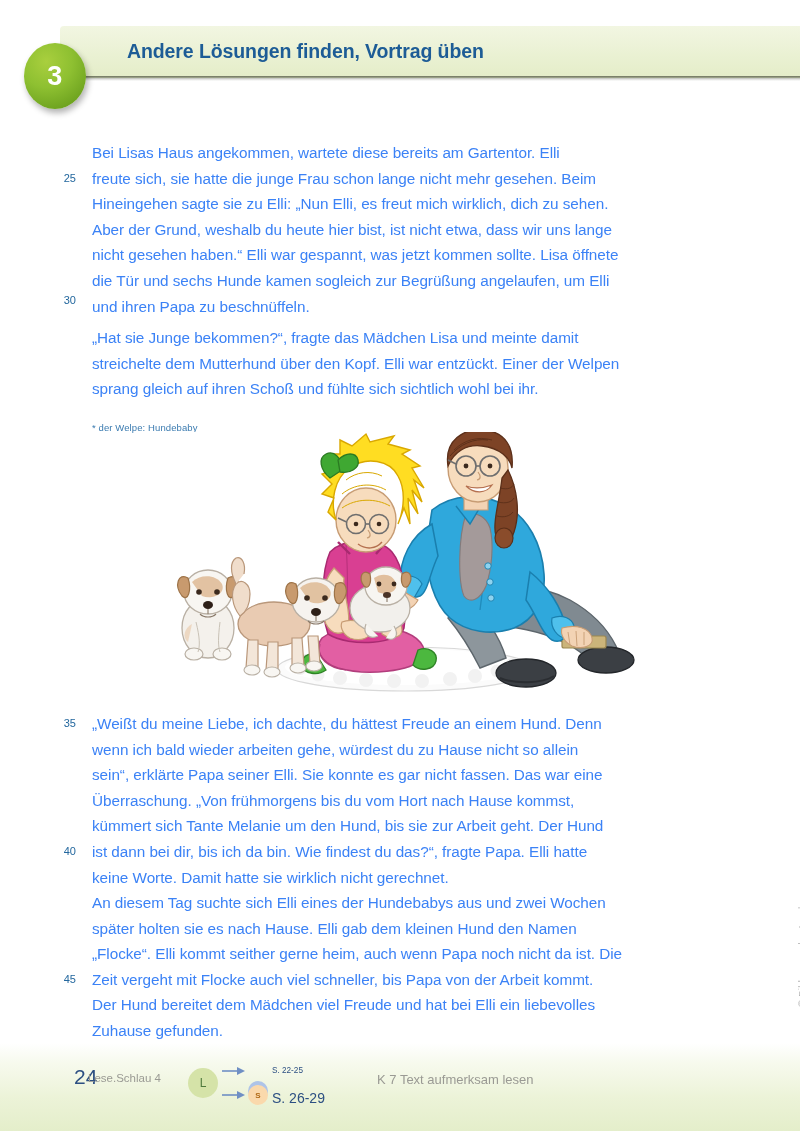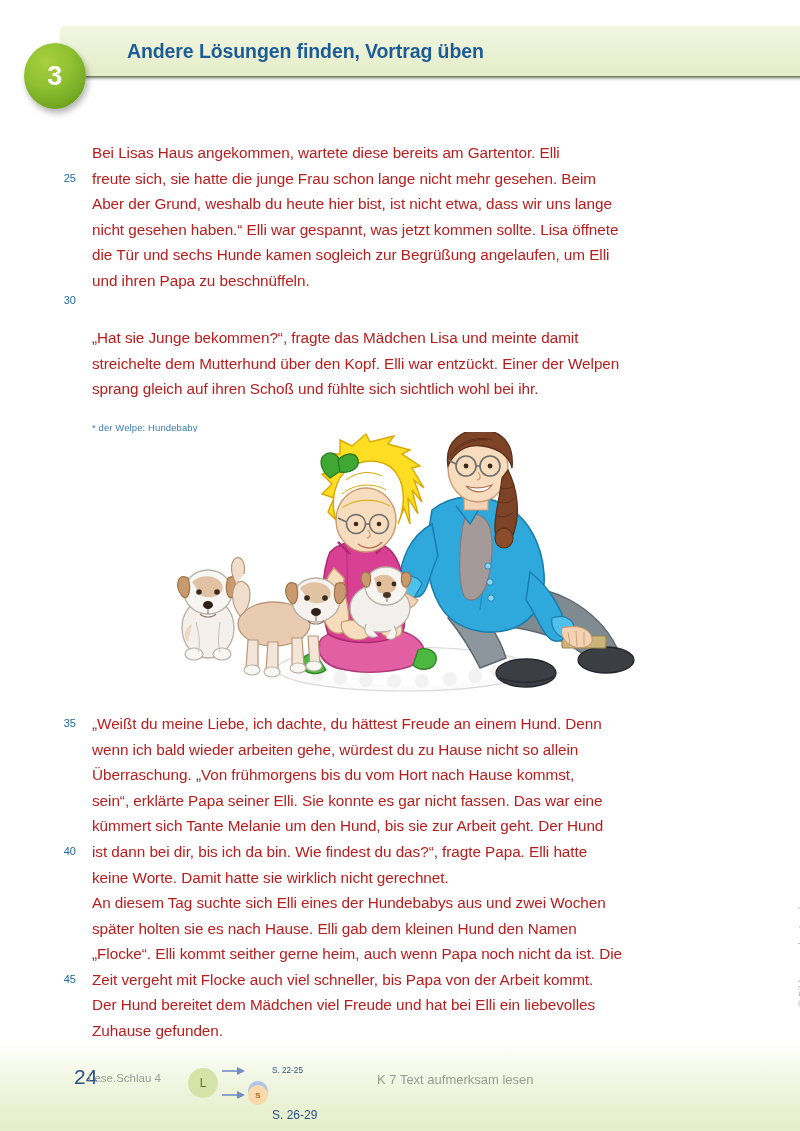--- a/index.html
+++ b/index.html
@@ -79,21 +79,21 @@
     color: #1d5c96;
     letter-spacing: -0.1px;
     white-space: nowrap;
     z-index: 2;
   }
 
   .para {
     position: absolute;
     left: 92px;
     width: 635px;
-    color: #b91c1c;
+    color: #3b82f6;
     font-size: 15.3px;
     line-height: 25.6px;
     letter-spacing: -0.05px;
   }
 
   .para-line { white-space: nowrap; display: block; }
 
   .linenum {
     position: absolute;
     left: 50px;
@@ -236,24 +236,23 @@
     top: 7px;
     font-size: 8.2px;
     color: #2c4f82;
     white-space: nowrap;
   }
 
   .ref-s {
     position: absolute;
     left: 84px;
     top: 31px;
-    font-size: 12px;
+    font-size: 14px;
     color: #2c4f82;
     white-space: nowrap;
-    margin-top: 18px;
   }
 
   .arrow-top, .arrow-bot {
     position: absolute;
     left: 34px;
     width: 24px;
     height: 10px;
   }
   .arrow-top { top: 7px; }
   .arrow-bot { top: 31px; }
@@ -285,20 +284,21 @@
     <div class="linenum" style="top:166px">25</div>
     <div class="linenum" style="top:288px">30</div>
     <div class="linenum" style="top:711px">35</div>
     <div class="linenum" style="top:839px">40</div>
     <div class="linenum" style="top:967px">45</div>
   </div>
 
   <div class="para" style="top:140px">
     <span class="para-line">Bei Lisas Haus angekommen, wartete diese bereits am Gartentor. Elli</span>
     <span class="para-line">freute sich, sie hatte die junge Frau schon lange nicht mehr gesehen. Beim</span>
+    <span class="para-line">Hineingehen sagte sie zu Elli: „Nun Elli, es freut mich wirklich, dich zu sehen.</span>
     <span class="para-line">Aber der Grund, weshalb du heute hier bist, ist nicht etwa, dass wir uns lange</span>
     <span class="para-line">nicht gesehen haben.“ Elli war gespannt, was jetzt kommen sollte. Lisa öffnete</span>
     <span class="para-line">die Tür und sechs Hunde kamen sogleich zur Begrüßung angelaufen, um Elli</span>
     <span class="para-line">und ihren Papa zu beschnüffeln.</span>
   </div>
 
   <div class="para" style="top:325px">
     <span class="para-line">„Hat sie Junge bekommen?“, fragte das Mädchen Lisa und meinte damit</span>
     <span class="para-line">streichelte dem Mutterhund über den Kopf. Elli war entzückt. Einer der Welpen</span>
     <span class="para-line">sprang gleich auf ihren Schoß und fühlte sich sichtlich wohl bei ihr.</span>
@@ -482,22 +482,22 @@
       <ellipse cx="82" cy="238" rx="8" ry="5" fill="#f8f6f2" stroke="#b9b0a4" stroke-width="1.1"></ellipse>
       <ellipse cx="102" cy="240" rx="8" ry="5" fill="#f8f6f2" stroke="#b9b0a4" stroke-width="1.1"></ellipse>
       <ellipse cx="128" cy="236" rx="8" ry="5" fill="#f8f6f2" stroke="#b9b0a4" stroke-width="1.1"></ellipse>
       <ellipse cx="144" cy="234" rx="8" ry="5" fill="#f8f6f2" stroke="#b9b0a4" stroke-width="1.1"></ellipse>
     </svg>
   </div>
 
   <div class="para" style="top:711px">
     <span class="para-line">„Weißt du meine Liebe, ich dachte, du hättest Freude an einem Hund. Denn</span>
     <span class="para-line">wenn ich bald wieder arbeiten gehe, würdest du zu Hause nicht so allein</span>
+    <span class="para-line">sein“, erklärte Papa seiner Elli. Sie konnte es gar nicht fassen. Das war eine</span>
     <span class="para-line">Überraschung. „Von frühmorgens bis du vom Hort nach Hause kommst,</span>
-    <span class="para-line">sein“, erklärte Papa seiner Elli. Sie konnte es gar nicht fassen. Das war eine</span>
     <span class="para-line">kümmert sich Tante Melanie um den Hund, bis sie zur Arbeit geht. Der Hund</span>
     <span class="para-line">ist dann bei dir, bis ich da bin. Wie findest du das?“, fragte Papa. Elli hatte</span>
     <span class="para-line">keine Worte. Damit hatte sie wirklich nicht gerechnet.</span>
   </div>
 
   <div class="para" style="top:890px">
     <span class="para-line">An diesem Tag suchte sich Elli eines der Hundebabys aus und zwei Wochen</span>
     <span class="para-line">später holten sie es nach Hause. Elli gab dem kleinen Hund den Namen</span>
     <span class="para-line">„Flocke“. Elli kommt seither gerne heim, auch wenn Papa noch nicht da ist. Die</span>
     <span class="para-line">Zeit vergeht mit Flocke auch viel schneller, bis Papa von der Arbeit kommt.</span>

